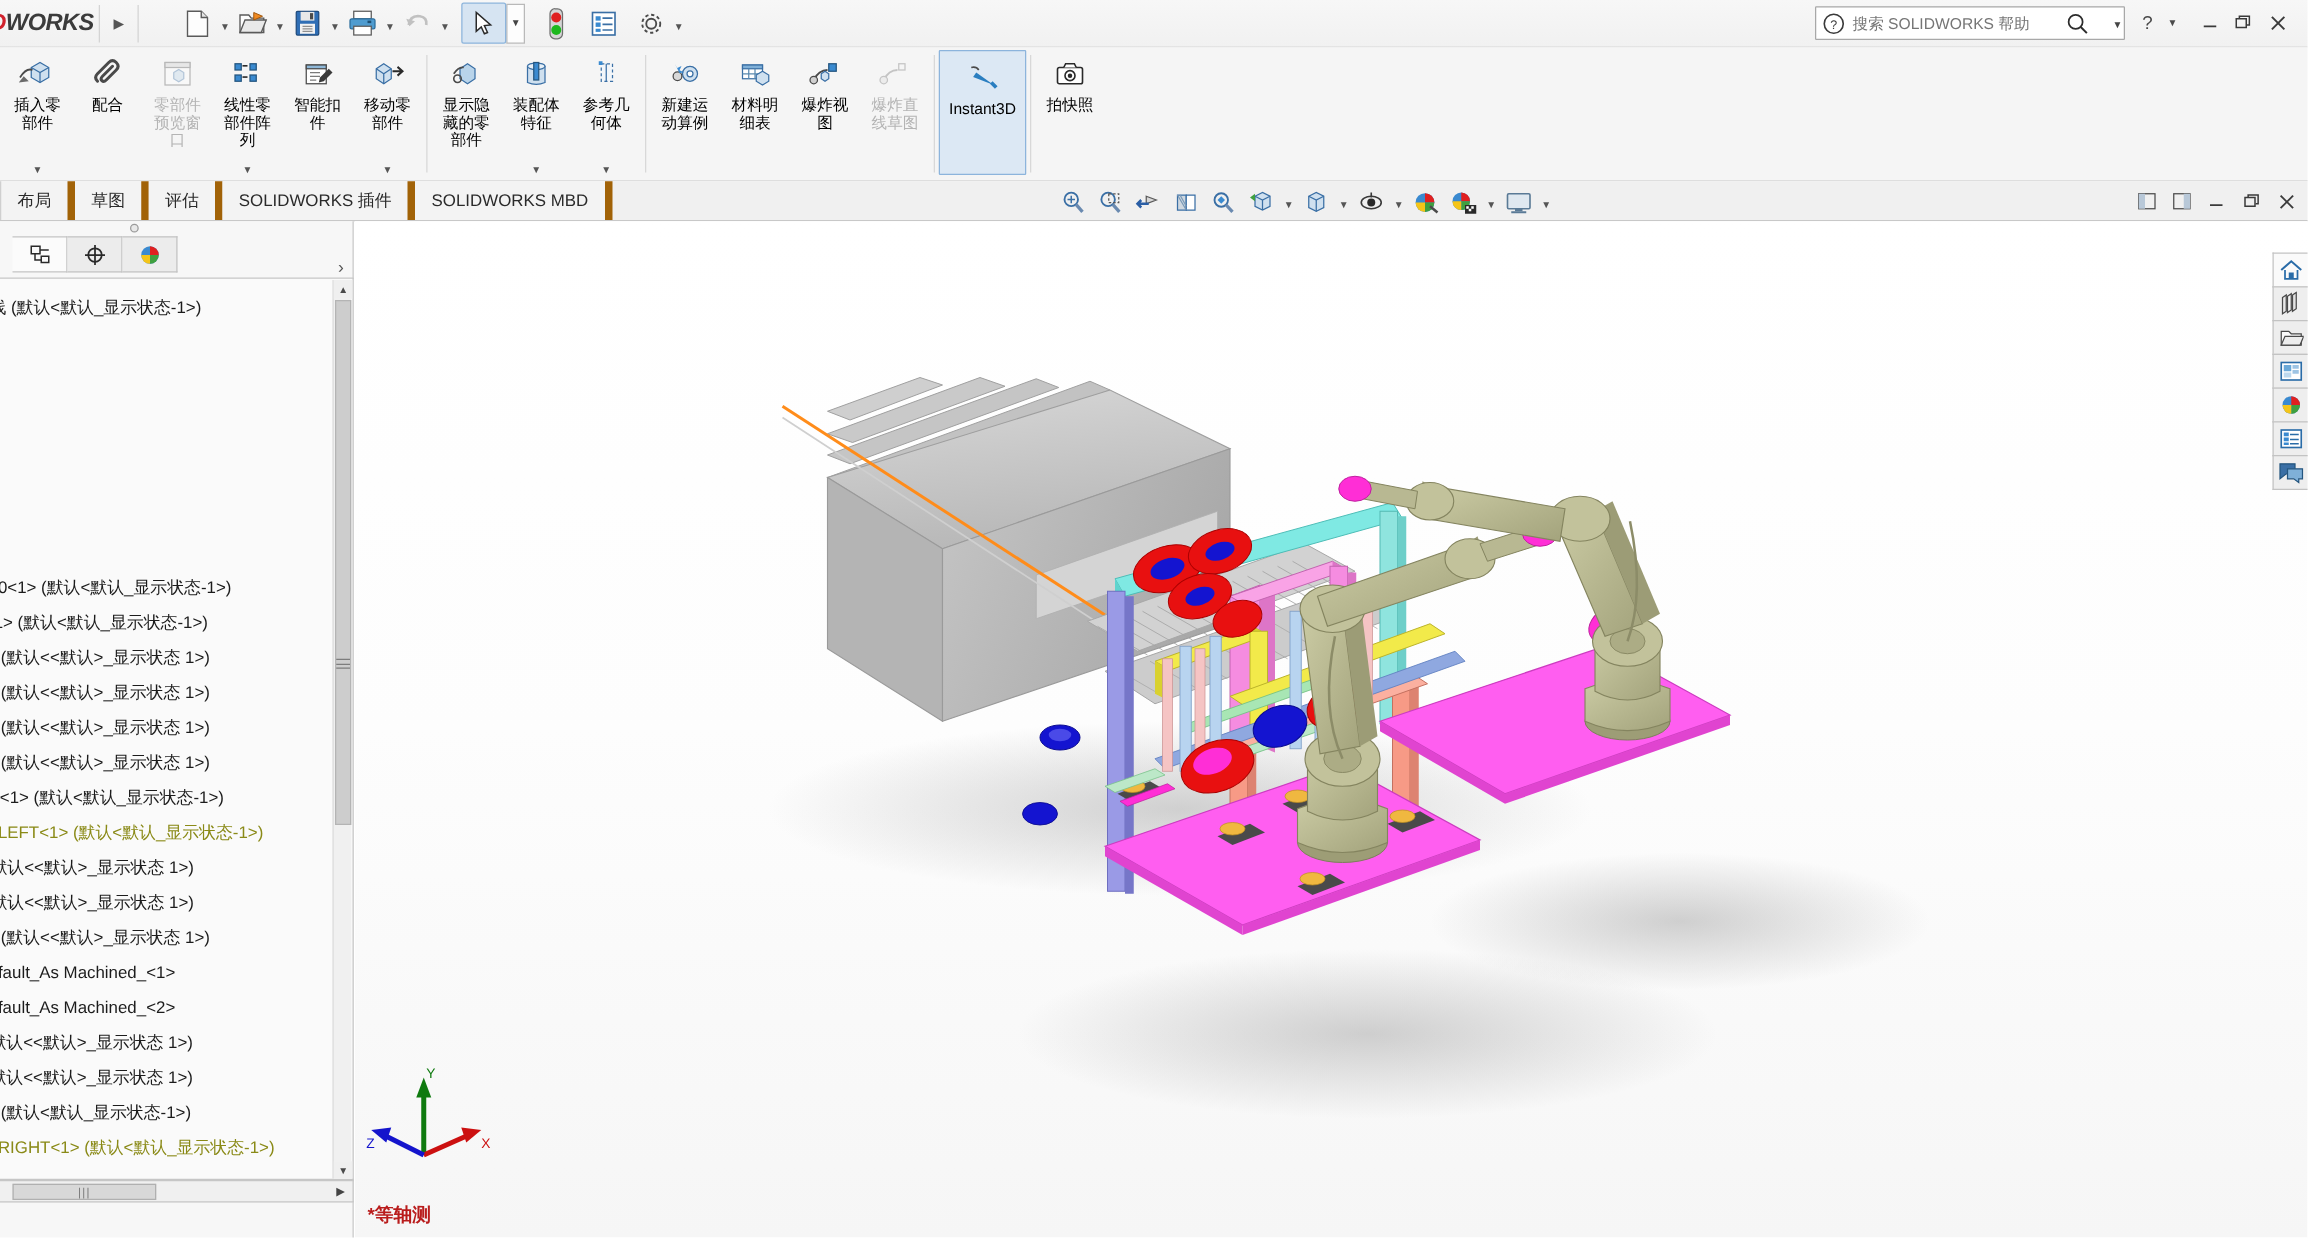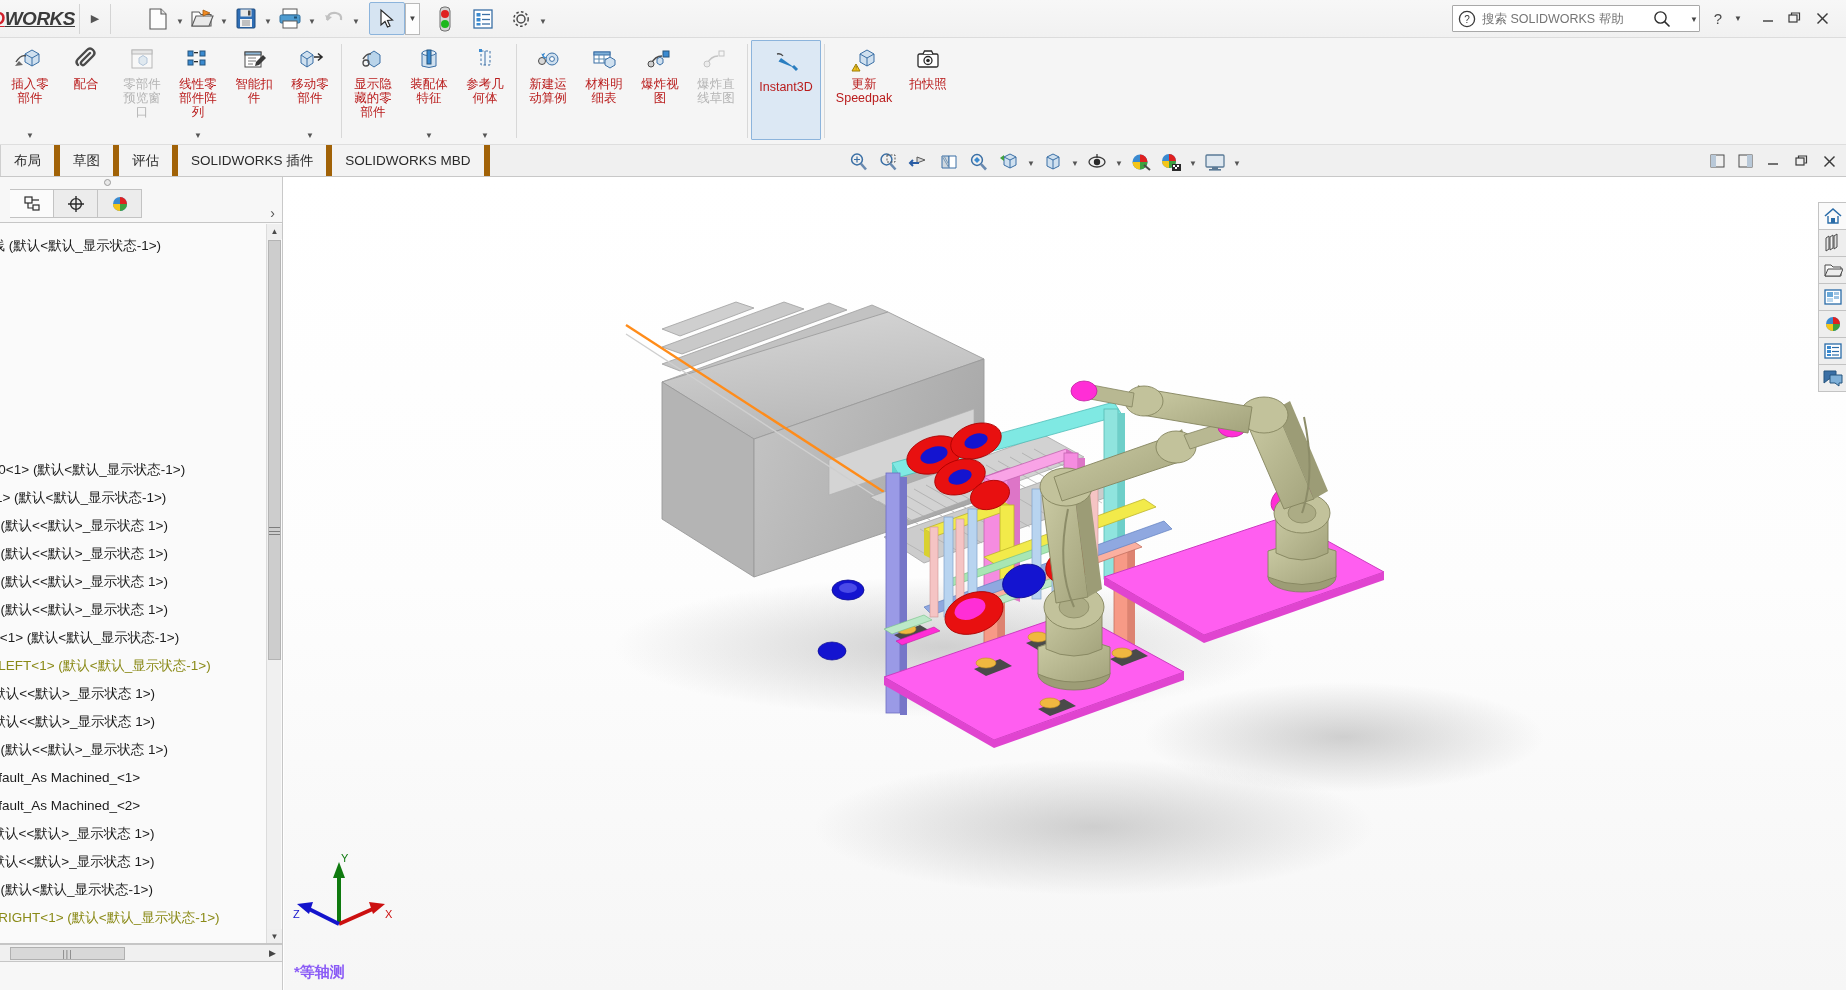--- a/index.html
+++ b/index.html
@@ -14,21 +14,21 @@
   #titlebar {
     position: absolute; left: 0; top: 0; width: 1846px; height: 38px;
     background: linear-gradient(to bottom, #f7f7f7 0%, #f1f1f1 100%);
     border-bottom: 1px solid #dcdcdc;
     display: flex; align-items: center;
   }
   #logo {
     width: 75px; height: 38px; position: relative; overflow: hidden;
     display: flex; align-items: center; justify-content: flex-end;
   }
-  #logo .lw { font-weight: bold; font-style: italic; font-size: 19px; letter-spacing: -0.5px; text-decoration: underline; }
+  #logo .lw { font-weight: bold; font-style: italic; font-size: 19px; letter-spacing: -0.5px; }
   #logo .red { color: #d1212c; }
   #logo .dk { color: #3b3b3b; }
   .tb-sep { width: 1px; height: 30px; background: #d4d4d4; margin: 0 4px; }
   .tb-arrow {
     width: 22px; height: 30px; display: flex; align-items: center; justify-content: center;
     color: #555; font-size: 11px;
   }
   .tb-btn {
     height: 32px; min-width: 30px; display: flex; align-items: center; justify-content: center;
     position: relative; cursor: default;
@@ -72,21 +72,21 @@
     display: flex; align-items: stretch;
   }
   .rsep { width: 1px; background: #d8d8d8; margin: 6px 3px; }
   .ritem {
     width: 56px; display: flex; flex-direction: column; align-items: center;
     padding-top: 6px; cursor: default; position: relative;
   }
   .ritem.wide { width: 62px; }
   .ritem .ico { height: 32px; display: flex; align-items: center; justify-content: center; }
   .ritem .lbl {
-    font-size: 12.5px; color: #b91c1c; text-align: center; line-height: 14px;
+    font-size: 12.5px; color: #000000; text-align: center; line-height: 14px;
     margin-top: 1px; word-break: break-all;
   }
   .ritem.disabled .lbl { color: #b4b4b4; }
   .ritem.disabled .ico { opacity: .35; }
   .ritem .caret {
     position: absolute; bottom: 4px; left: 50%; transform: translateX(-50%);
     font-size: 8px; color: #555;
   }
   .ritem.active {
     background: #dce8f4; border: 1px solid #8cb4dc; border-radius: 1px;
@@ -179,21 +179,21 @@
     position: absolute; left: 284px; top: 177px; width: 1562px; height: 813px;
     background: #ffffff;
     overflow: hidden;
   }
   #gradient-bg {
     position:absolute; inset:0;
     background: linear-gradient(to bottom, #ffffff 0%, #fdfdfd 50%, #f6f6f6 100%);
   }
   #triad { position: absolute; left: 5px; bottom: 48px; width: 120px; height: 90px; }
   #viewlabel {
-    position: absolute; left: 10px; bottom: 8px; font-size: 15px; color: #8b5cf6;
+    position: absolute; left: 10px; bottom: 8px; font-size: 15px; color: #b91c1c;
     font-weight: bold;
   }
   
   #taskpane {
     position: absolute; right: 0; top: 202px; width: 28px;
   }
   .tpbtn {
     width: 28px; height: 28px; border: 1px solid #c3c3c3; border-right: none;
     background: #eeeeee; display: flex; align-items: center; justify-content: center;
     margin-bottom: -1px;
@@ -532,32 +532,20 @@
           <path d="M8 5 q4-1 6 2" fill="none" stroke="#4a4a4a" stroke-width="1.3"></path>
           <path d="M26 19 L12 9 l-2.5 3.5 z" fill="#2a7ec0"></path>
           <path d="M24 17 l4 4" stroke="#2a7ec0" stroke-width="3"></path>
         </svg>
     </div>
     <div class="lbl" style="white-space:pre-line">Instant3D</div>
   </div>
 
   <div class="rsep"></div>
 
-  <div class="ritem wide" style="width:72px">
-    <div class="ico">
-      <svg width="30" height="28" viewBox="0 0 30 28">
-          <path d="M11 8 l7-4 7 4 v8 l-7 4 -7-4 z" fill="#cfe0ef" stroke="#3a6fa5"></path>
-          <path d="M11 8 l7 4 7-4 M18 12 v8" fill="none" stroke="#3a6fa5"></path>
-          <path d="M7 18 l-4 7 h8 z" fill="#f5c518" stroke="#9a7a06"></path>
-          <text x="7" y="24" font-size="6" text-anchor="middle" fill="#3a3a3a" font-family="Liberation Sans">!</text>
-        </svg>
-    </div>
-    <div class="lbl" style="white-space:pre-line">更新
-Speedpak</div>
-  </div>
 
   <div class="ritem">
     <div class="ico">
       <svg width="30" height="28" viewBox="0 0 30 28">
           <rect x="5" y="8" width="20" height="13" rx="1.5" fill="#fff" stroke="#2a2a2a" stroke-width="1.3"></rect>
           <path d="M10 8 l1.5-3 h7 l1.5 3" fill="#fff" stroke="#2a2a2a" stroke-width="1.3"></path>
           <circle cx="15" cy="14.5" r="4" fill="none" stroke="#2a2a2a" stroke-width="1.3"></circle>
           <circle cx="15" cy="14.5" r="1.8" fill="#2a2a2a"></circle>
         </svg>
     </div>

